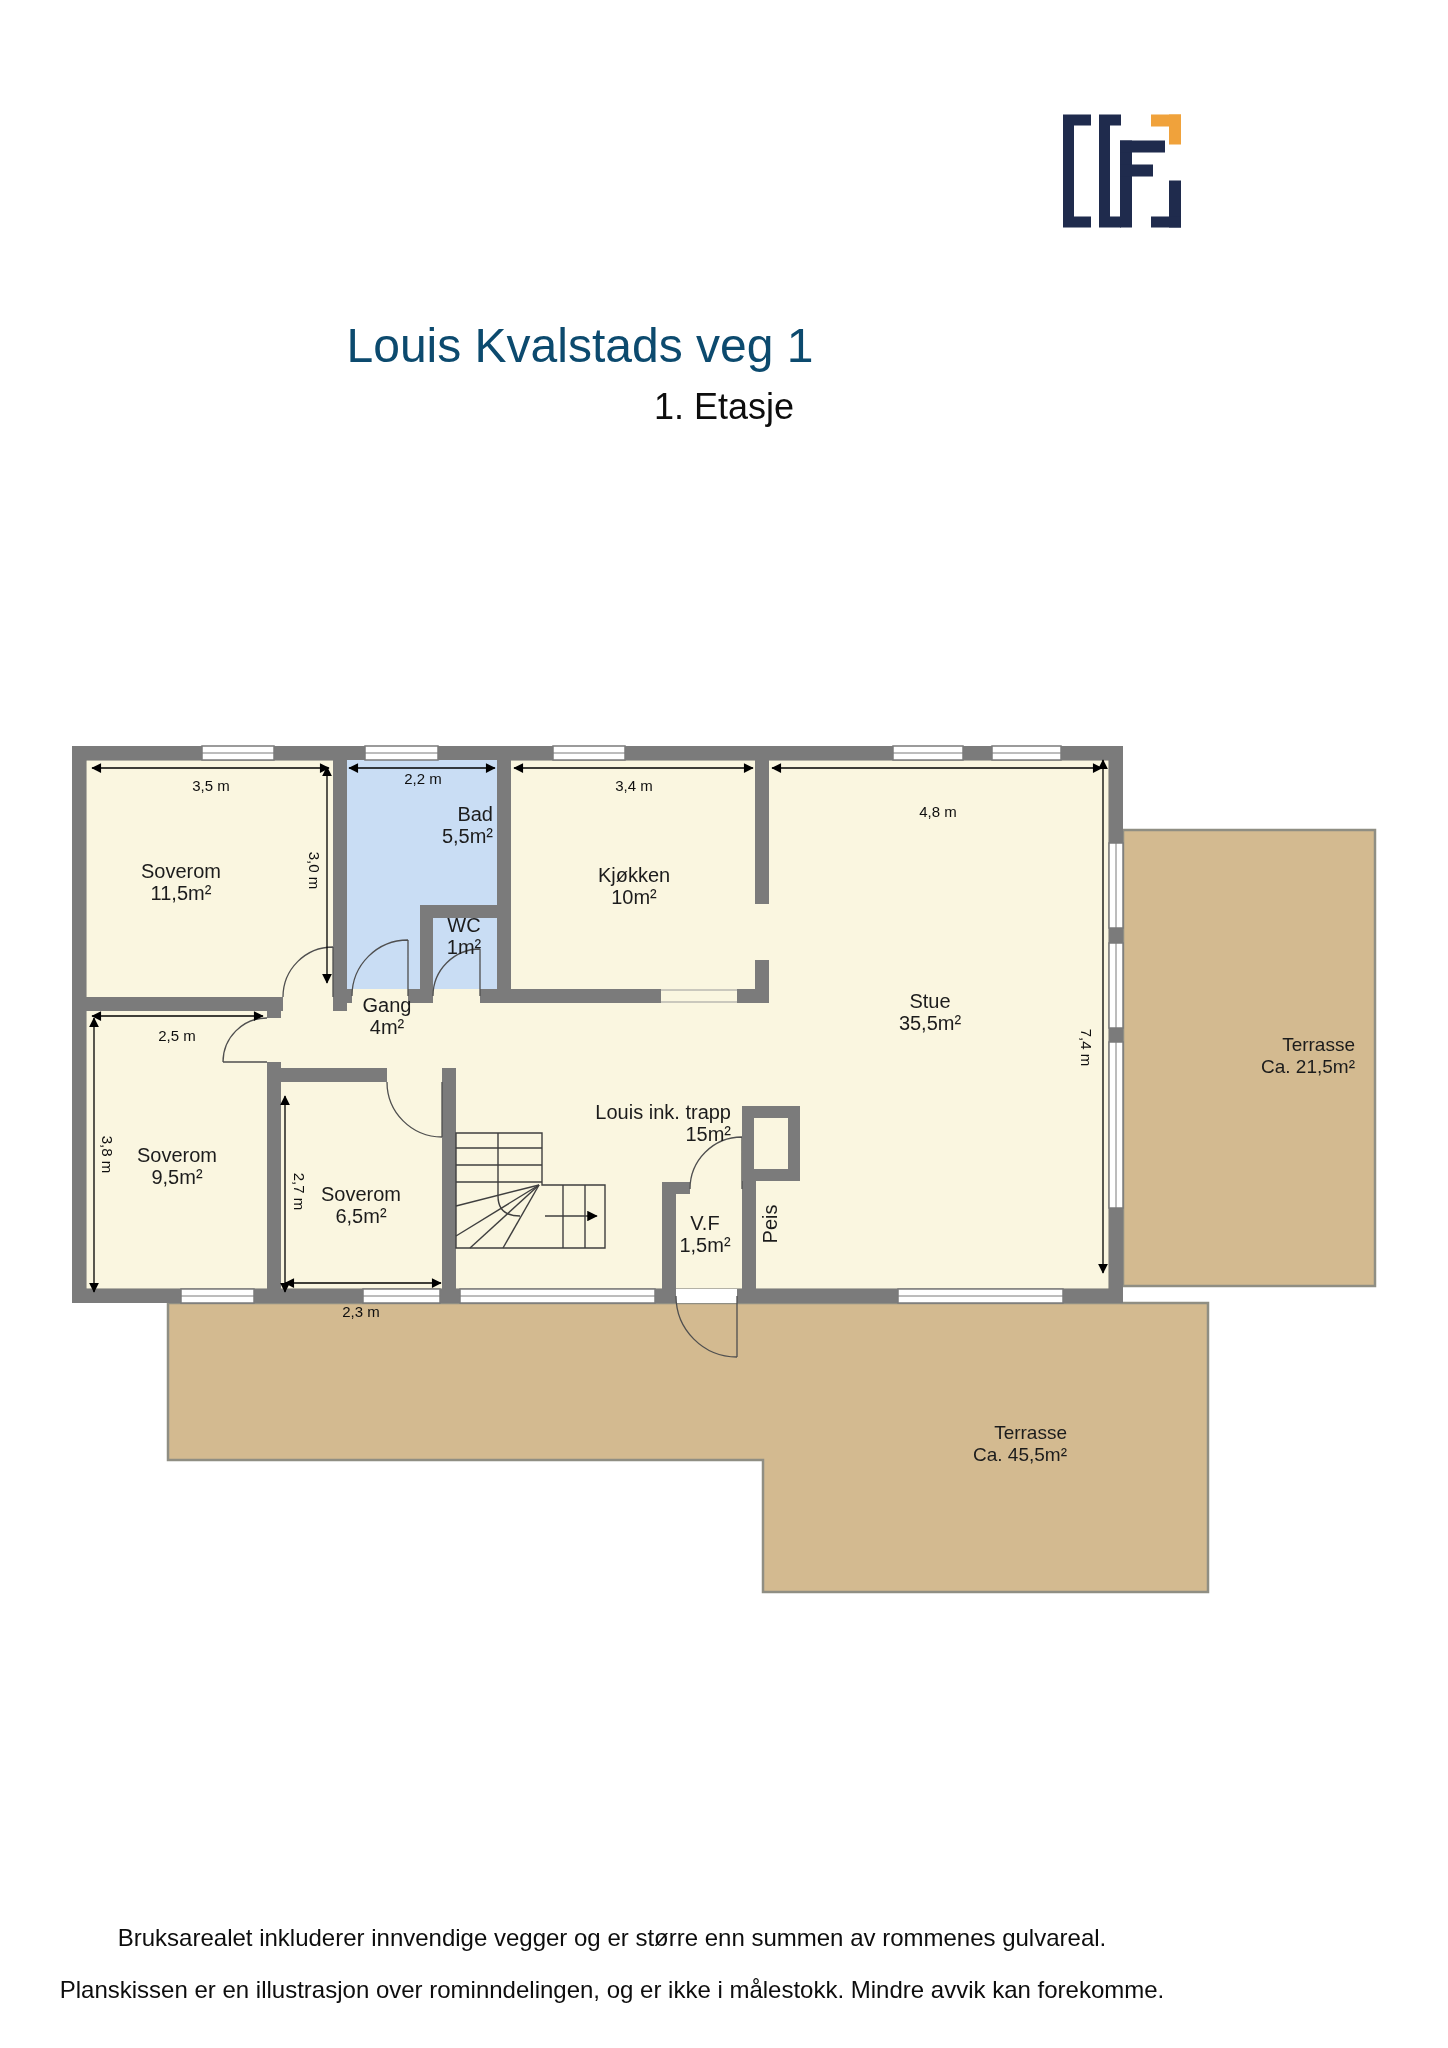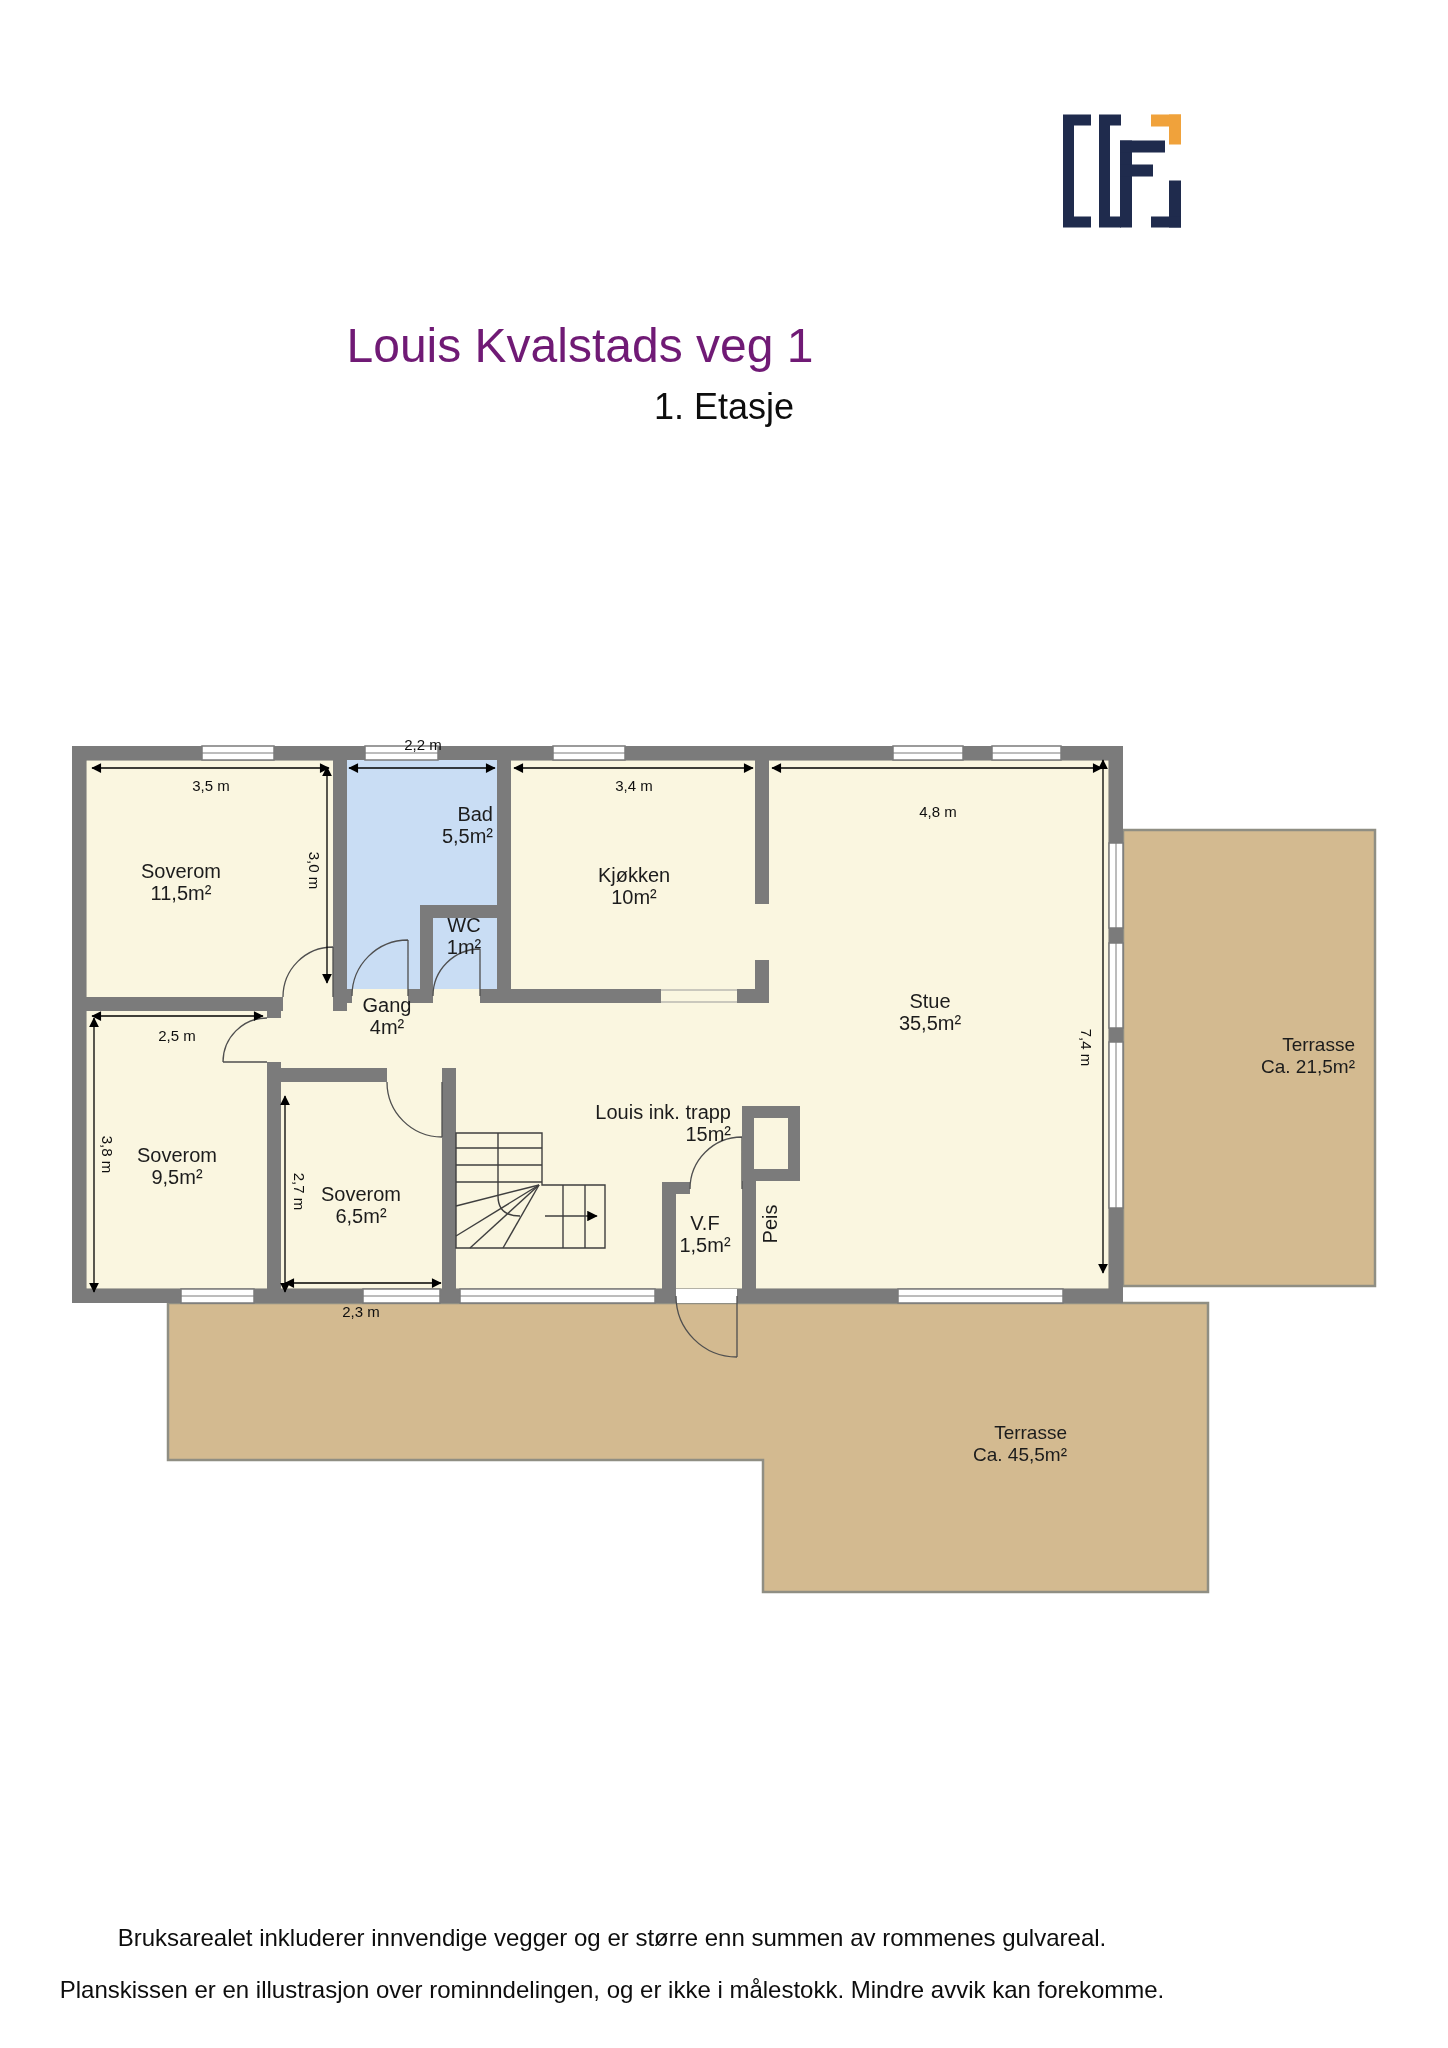--- a/index.html
+++ b/index.html
@@ -1,19 +1,19 @@
 <!DOCTYPE html>
 <html><head>
 <meta charset="utf-8">
 <style>
   html,body{margin:0;padding:0;background:#ffffff;}
   body{width:1448px;height:2048px;position:relative;overflow:hidden;
        font-family:"Liberation Sans","DejaVu Sans",sans-serif;color:#111;}
   .abs{position:absolute;}
-  .page-title{left:0;top:318px;width:1160px;text-align:center;font-size:48px;color:#701a75;}
+  .page-title{left:0;top:318px;width:1160px;text-align:center;font-size:48px;color:#0c4a6e;}
   .page-subtitle{left:0;top:386px;width:1448px;text-align:center;font-size:36px;color:#0d0d0d;}
   .rlabel{position:absolute;width:160px;text-align:center;font-size:20px;line-height:22px;color:#1c1c1c;}
   .rlabel.wide{width:220px;margin-left:-30px;text-align:right;}
   .dlabel{position:absolute;width:80px;text-align:center;font-size:15px;color:#0f0f0f;}
   .rot90{transform:rotate(90deg);transform-origin:center center;}
   .rotm90{transform:rotate(-90deg);transform-origin:center center;}
   .footer-line{position:absolute;left:0;width:1224px;text-align:center;font-size:24px;color:#0d0d0d;}
 </style>
 </head>
 <body>
@@ -236,21 +236,21 @@
 <div class="rlabel wide" style="left:1165px;top:1034px;font-size:19px;">
   <span>Terrasse</span><br>
   <span>Ca. 21,5m²</span>
 </div>
 <div class="rlabel wide" style="left:877px;top:1422px;font-size:19px;">
   <span>Terrasse</span><br>
   <span>Ca. 45,5m²</span>
 </div>
 
 <div class="dlabel" style="left:171px;top:777px;">3,5 m</div>
-<div class="dlabel" style="left:383px;top:736px;">2,2 m</div>
+<div class="dlabel" style="left:383px;top:770px;">2,2 m</div>
 <div class="dlabel" style="left:594px;top:777px;">3,4 m</div>
 <div class="dlabel" style="left:898px;top:777px;margin-top:26px;">4,8 m</div>
 <div class="dlabel" style="left:137px;top:1027px;">2,5 m</div>
 <div class="dlabel" style="left:321px;top:1255px;margin-top:48px;">2,3 m</div>
 <div class="dlabel rot90" style="left:274px;top:862px;">3,0 m</div>
 <div class="dlabel rot90" style="left:1046px;top:1039px;">7,4 m</div>
 <div class="dlabel rot90" style="left:67px;top:1146px;">3,8 m</div>
 <div class="dlabel rot90" style="left:259px;top:1183px;">2,7 m</div>
 
 <div class="footer-line" style="top:1924px;">Bruksarealet inkluderer innvendige vegger og er større enn summen av rommenes gulvareal.</div>

